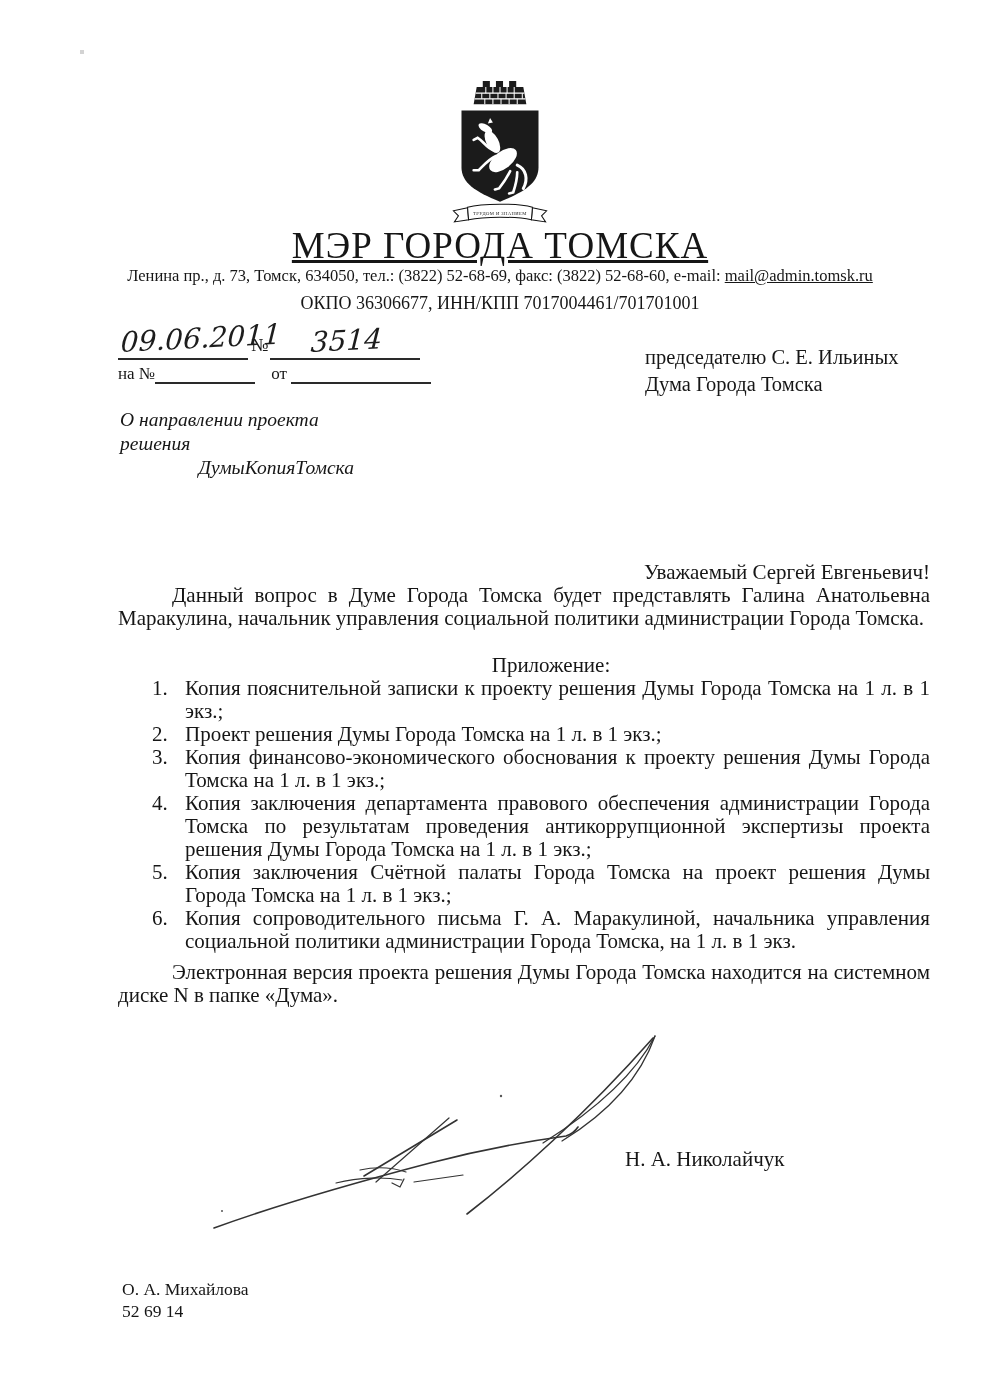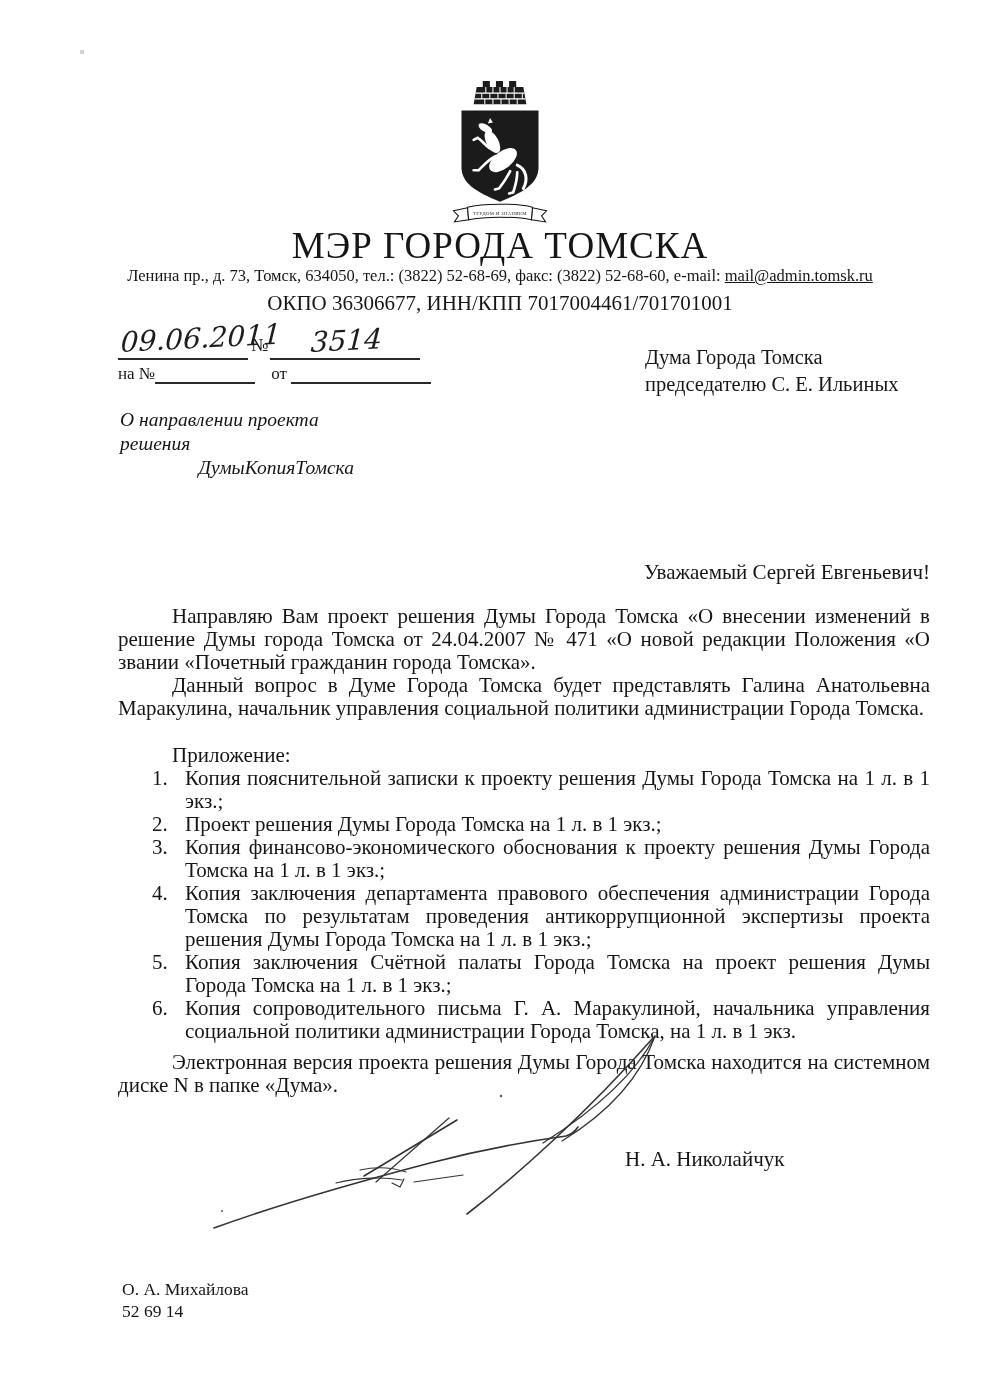--- a/index.html
+++ b/index.html
@@ -12,25 +12,25 @@
     font-family:"Liberation Serif", serif;
     color:#161616;
     overflow:hidden;
     padding-top:78px;
   }
   
   .letterhead { text-align:center; }
   .emblem { display:block; margin:0 auto; width:122px; height:152px; }
   .org-name {
     font-size:37px; font-weight:normal; line-height:32px;
-    letter-spacing:1px; margin-top:0;
+    letter-spacing:1px; margin-top:0;text-decoration:underline;
   }
   .contact-line { font-size:16.5px; line-height:20px; margin-top:4px; }
   .contact-line .email { text-decoration:underline; }
-  .codes-line { font-size:21px; line-height:20px; margin-top:7px; }
+  .codes-line { font-size:18px; line-height:20px; margin-top:7px; }
   
   .ref-row { position:relative; margin:13px 70px 0 118px; height:66px; }
   .ref-line1 { white-space:nowrap; height:36px; }
   .hw {
     display:inline-block;
     font-style:italic; font-family:"DejaVu Serif", serif;
     font-size:28px; color:#1d1d1d;
     transform:rotate(-3deg) skewX(-6deg);
     transform-origin:left bottom;
   }
@@ -54,21 +54,21 @@
   .subject {
     margin:16px 0 0 120px; width:234px;
     font-style:italic; font-size:19.5px; line-height:24px;
   }
   .subject-l2 { display:flex; justify-content:flex-end;font-style:italic; }
   
   .body-text { margin:0 70px 0 118px; font-size:21px; line-height:23px; }
   .salutation { margin-top:81px; text-align:right; padding-left:18px; }
   .para { text-align:justify; text-indent:54px; }
   .p1 { margin-top:21px; }
-  .attach-label { margin-top:24px; padding-left:54px; }
+  .attach-label { margin-top:24px; padding-left:54px;text-align:center; }
   .att-row { display:flex; }
   .att-num { flex:0 0 33px; margin-left:34px; }
   .att-text { flex:1; text-align:justify; }
   .closing { margin-top:8px; }
   
   .sig-name { position:absolute; left:625px; top:1147px; font-size:21px; white-space:nowrap; }
   .executor { position:absolute; left:122px; top:1278px; font-size:17.5px; line-height:22px; }
   .sig-overlay { position:absolute; left:0; top:0; width:1000px; height:1376px; pointer-events:none; }
   .speck { position:absolute; left:80px; top:50px; width:4px; height:4px; background:#d3d3d3; }
 </style>
@@ -121,37 +121,36 @@
   </div>
 
   <div class="ref-row">
     <div class="ref-line1">
       <span class="u-date"><span class="hw">09.06.2011</span></span><span class="no-sign">№</span><span class="u-num"><span class="hw">3514</span></span>
     </div>
     <div class="ref-line2">
       <span>на №</span><span class="blank blank-na"></span><span class="ot-label">от</span><span class="blank blank-ot"></span>
     </div>
     <div class="addressee">
+      <div>председателю С. Е. Ильиных</div>
       <div>Дума Города Томска</div>
-      <div>председателю С. Е. Ильиных</div>
     </div>
   </div>
 
   <div class="subject">
     <div>О направлении проекта решения</div>
     <div class="subject-l2">
       <span>Думы</span>
       <span>Копия</span>
       <span>Томска</span>
     </div>
   </div>
 
   <div class="body-text">
     <div class="salutation">Уважаемый Сергей Евгеньевич!</div>
-    <p class="para p1">Направляю Вам проект решения Думы Города Томска «О внесении изменений в решение Думы города Томска от 24.04.2007 № 471 «О новой редакции Положения «О звании «Почетный гражданин города Томска».</p>
     <p class="para">Данный вопрос в Думе Города Томска будет представлять Галина Анатольевна Маракулина, начальник управления социальной политики администрации Города Томска.</p>
 
     <div class="attach-label">Приложение:</div>
 
     <div>
       <div class="att-row">
         <span class="att-num">1.</span>
         <span class="att-text">Копия пояснительной записки к проекту решения Думы Города Томска на 1 л. в 1 экз.;</span>
       </div>
       <div class="att-row">

